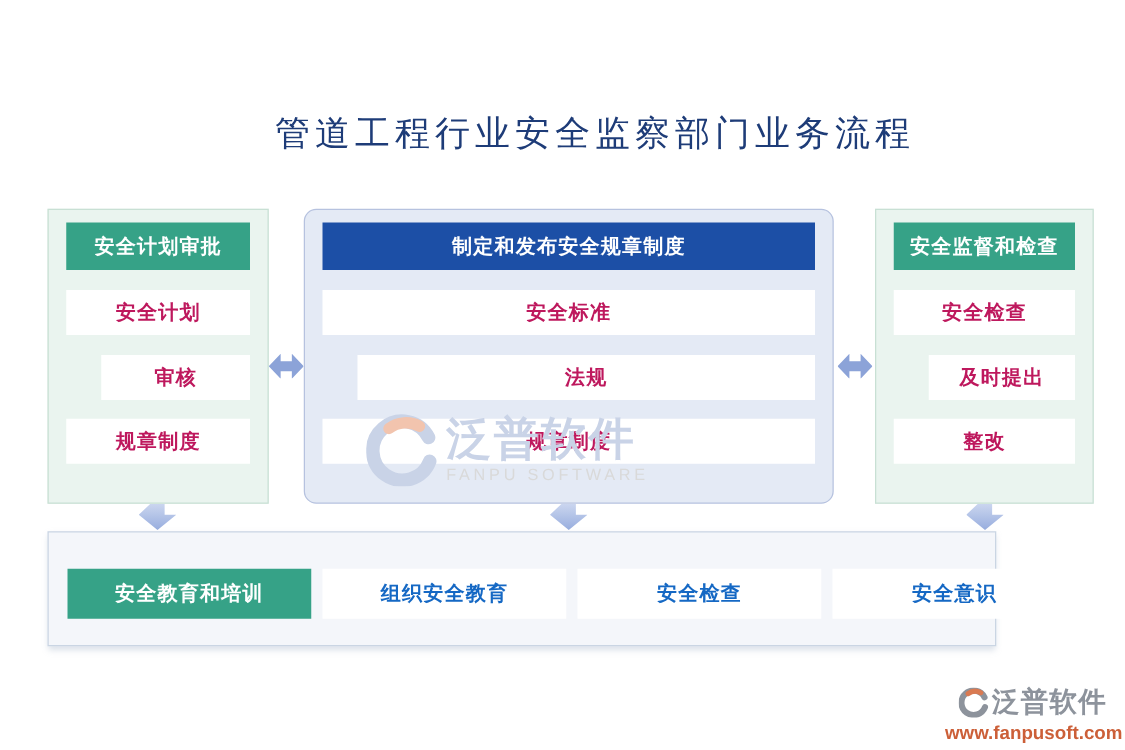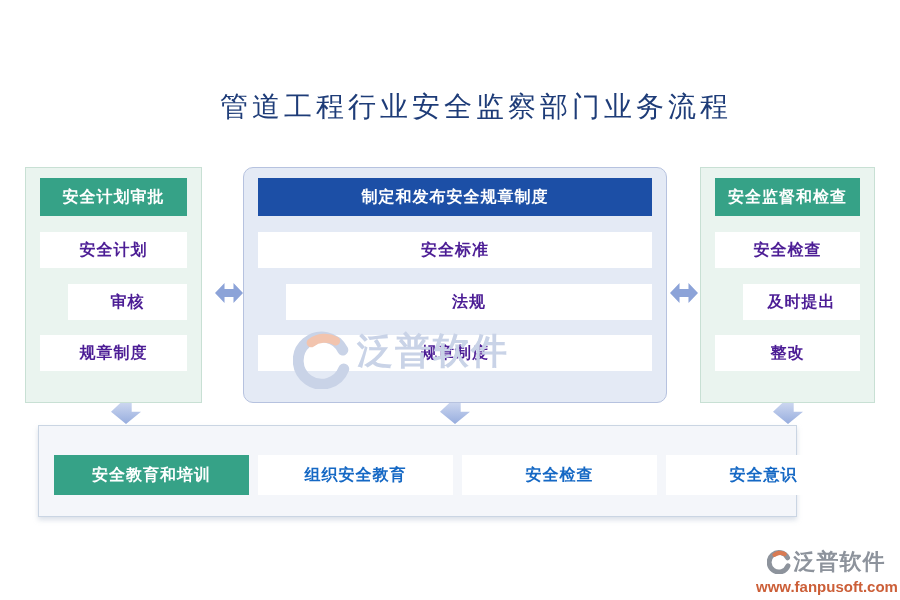--- a/index.html
+++ b/index.html
@@ -18,21 +18,21 @@
   .hdr{
     position:absolute;top:10px;left:14px;right:14px;height:38px;
     display:flex;align-items:center;justify-content:center;
     color:#ffffff;font-weight:bold;font-size:16px;letter-spacing:1px;
   }
   .hdr.green{background:#36A287;}
   .hdr.blue{background:#1C4FA6;}
   .node{
     position:absolute;left:14px;right:14px;height:36px;background:#ffffff;
     display:flex;align-items:center;justify-content:center;
-    color:#4c1d95;font-weight:bold;font-size:16px;letter-spacing:1px;
+    color:#be185d;font-weight:bold;font-size:16px;letter-spacing:1px;
   }
   .n1{top:64px;} .n2{top:116px;margin-left:28px;} .n3{top:167px;}
   .harrow{
     position:absolute;top:283px;width:28px;height:20px;background:#8CA3D8;
     clip-path:polygon(0 50%,34% 0,34% 30%,66% 30%,66% 0,100% 50%,66% 100%,66% 70%,34% 70%,34% 100%);
   }
   .darrow{
     position:absolute;top:403px;width:30px;height:21px;
     background:linear-gradient(#CBD6EF,#97ADDE);
     clip-path:polygon(31% 0,69% 0,69% 42%,100% 42%,50% 100%,0 42%);
@@ -71,21 +71,21 @@
     text-align:center;font-size:15px;font-weight:bold;color:#CC5F38;margin-top:1px;
   }
 </style>
 </head>
 <body>
 
 <div class="stage">
 
   <h1 class="flow-title">管道工程行业安全监察部门业务流程</h1>
 
-  <div class="panel mint" style="left:25px;width:177px;text-align:center;">
+  <div class="panel mint" style="left:38px;width:177px;text-align:center;">
     <div class="hdr green">安全计划审批</div>
     <div class="node n1">安全计划</div>
     <div class="node n2">审核</div>
     <div class="node n3">规章制度</div>
   </div>
 
   <div class="panel bluegray" style="left:243px;width:424px;">
     <div class="hdr blue">制定和发布安全规章制度</div>
     <div class="node n2">法规</div>
     <div class="node n1">安全标准</div>
@@ -112,20 +112,21 @@
     <div class="bcell white" style="left:627px;">安全意识</div>
   </div>
 
   <div class="watermark">
     <svg width="58" height="58" viewBox="0 0 64 64">
       <path d="M55 21 A26 26 0 1 0 56 42" fill="none" stroke="#C9D3E7" stroke-width="12" stroke-linecap="round"></path>
       <path d="M20 13 A25 25 0 0 1 47 11" fill="none" stroke="#F2C4AE" stroke-width="10" stroke-linecap="round"></path>
     </svg>
     <div class="wm-text">
       <div class="wm-brand">泛普软件</div>
+      <div class="wm-sub">FANPU SOFTWARE</div>
     </div>
   </div>
 
   <div class="footer-brand">
     <div class="fb-row">
       <svg width="24" height="24" viewBox="0 0 64 64">
         <path d="M55 21 A26 26 0 1 0 56 42" fill="none" stroke="#8D939C" stroke-width="13" stroke-linecap="round"></path>
         <path d="M20 13 A25 25 0 0 1 47 11" fill="none" stroke="#D97A52" stroke-width="11" stroke-linecap="round"></path>
       </svg>
       <span class="fb-name">泛普软件</span>

